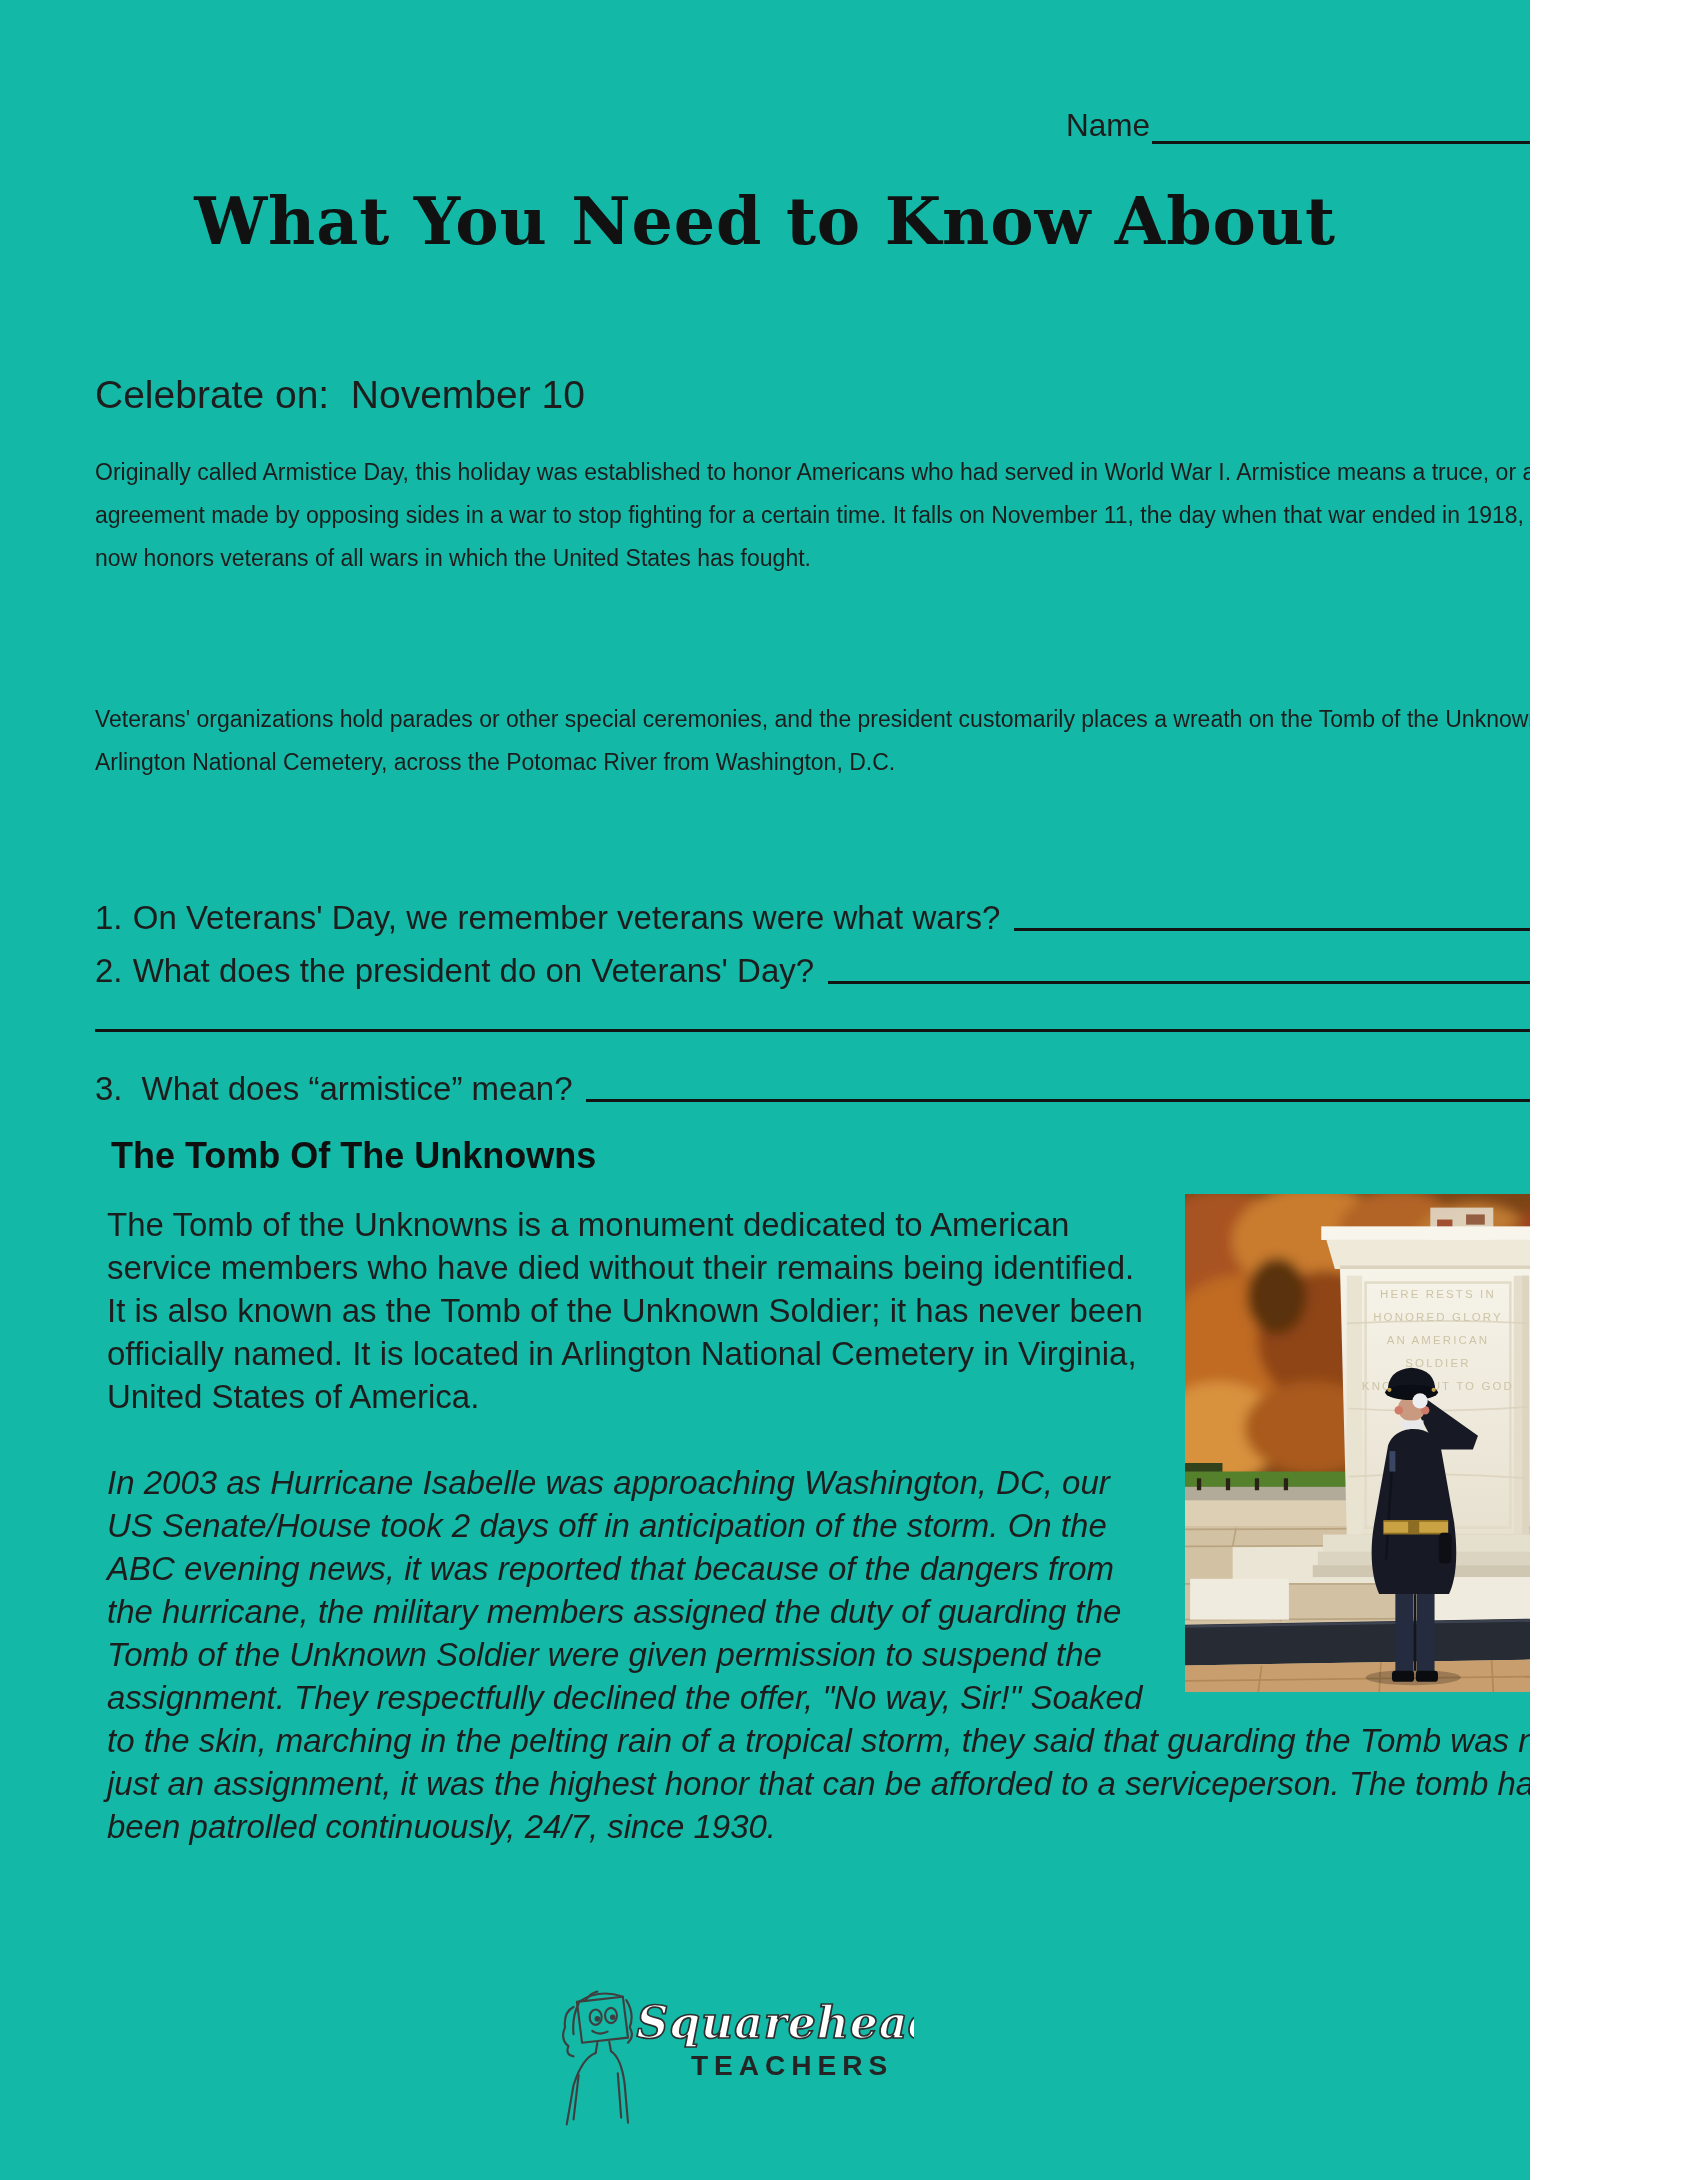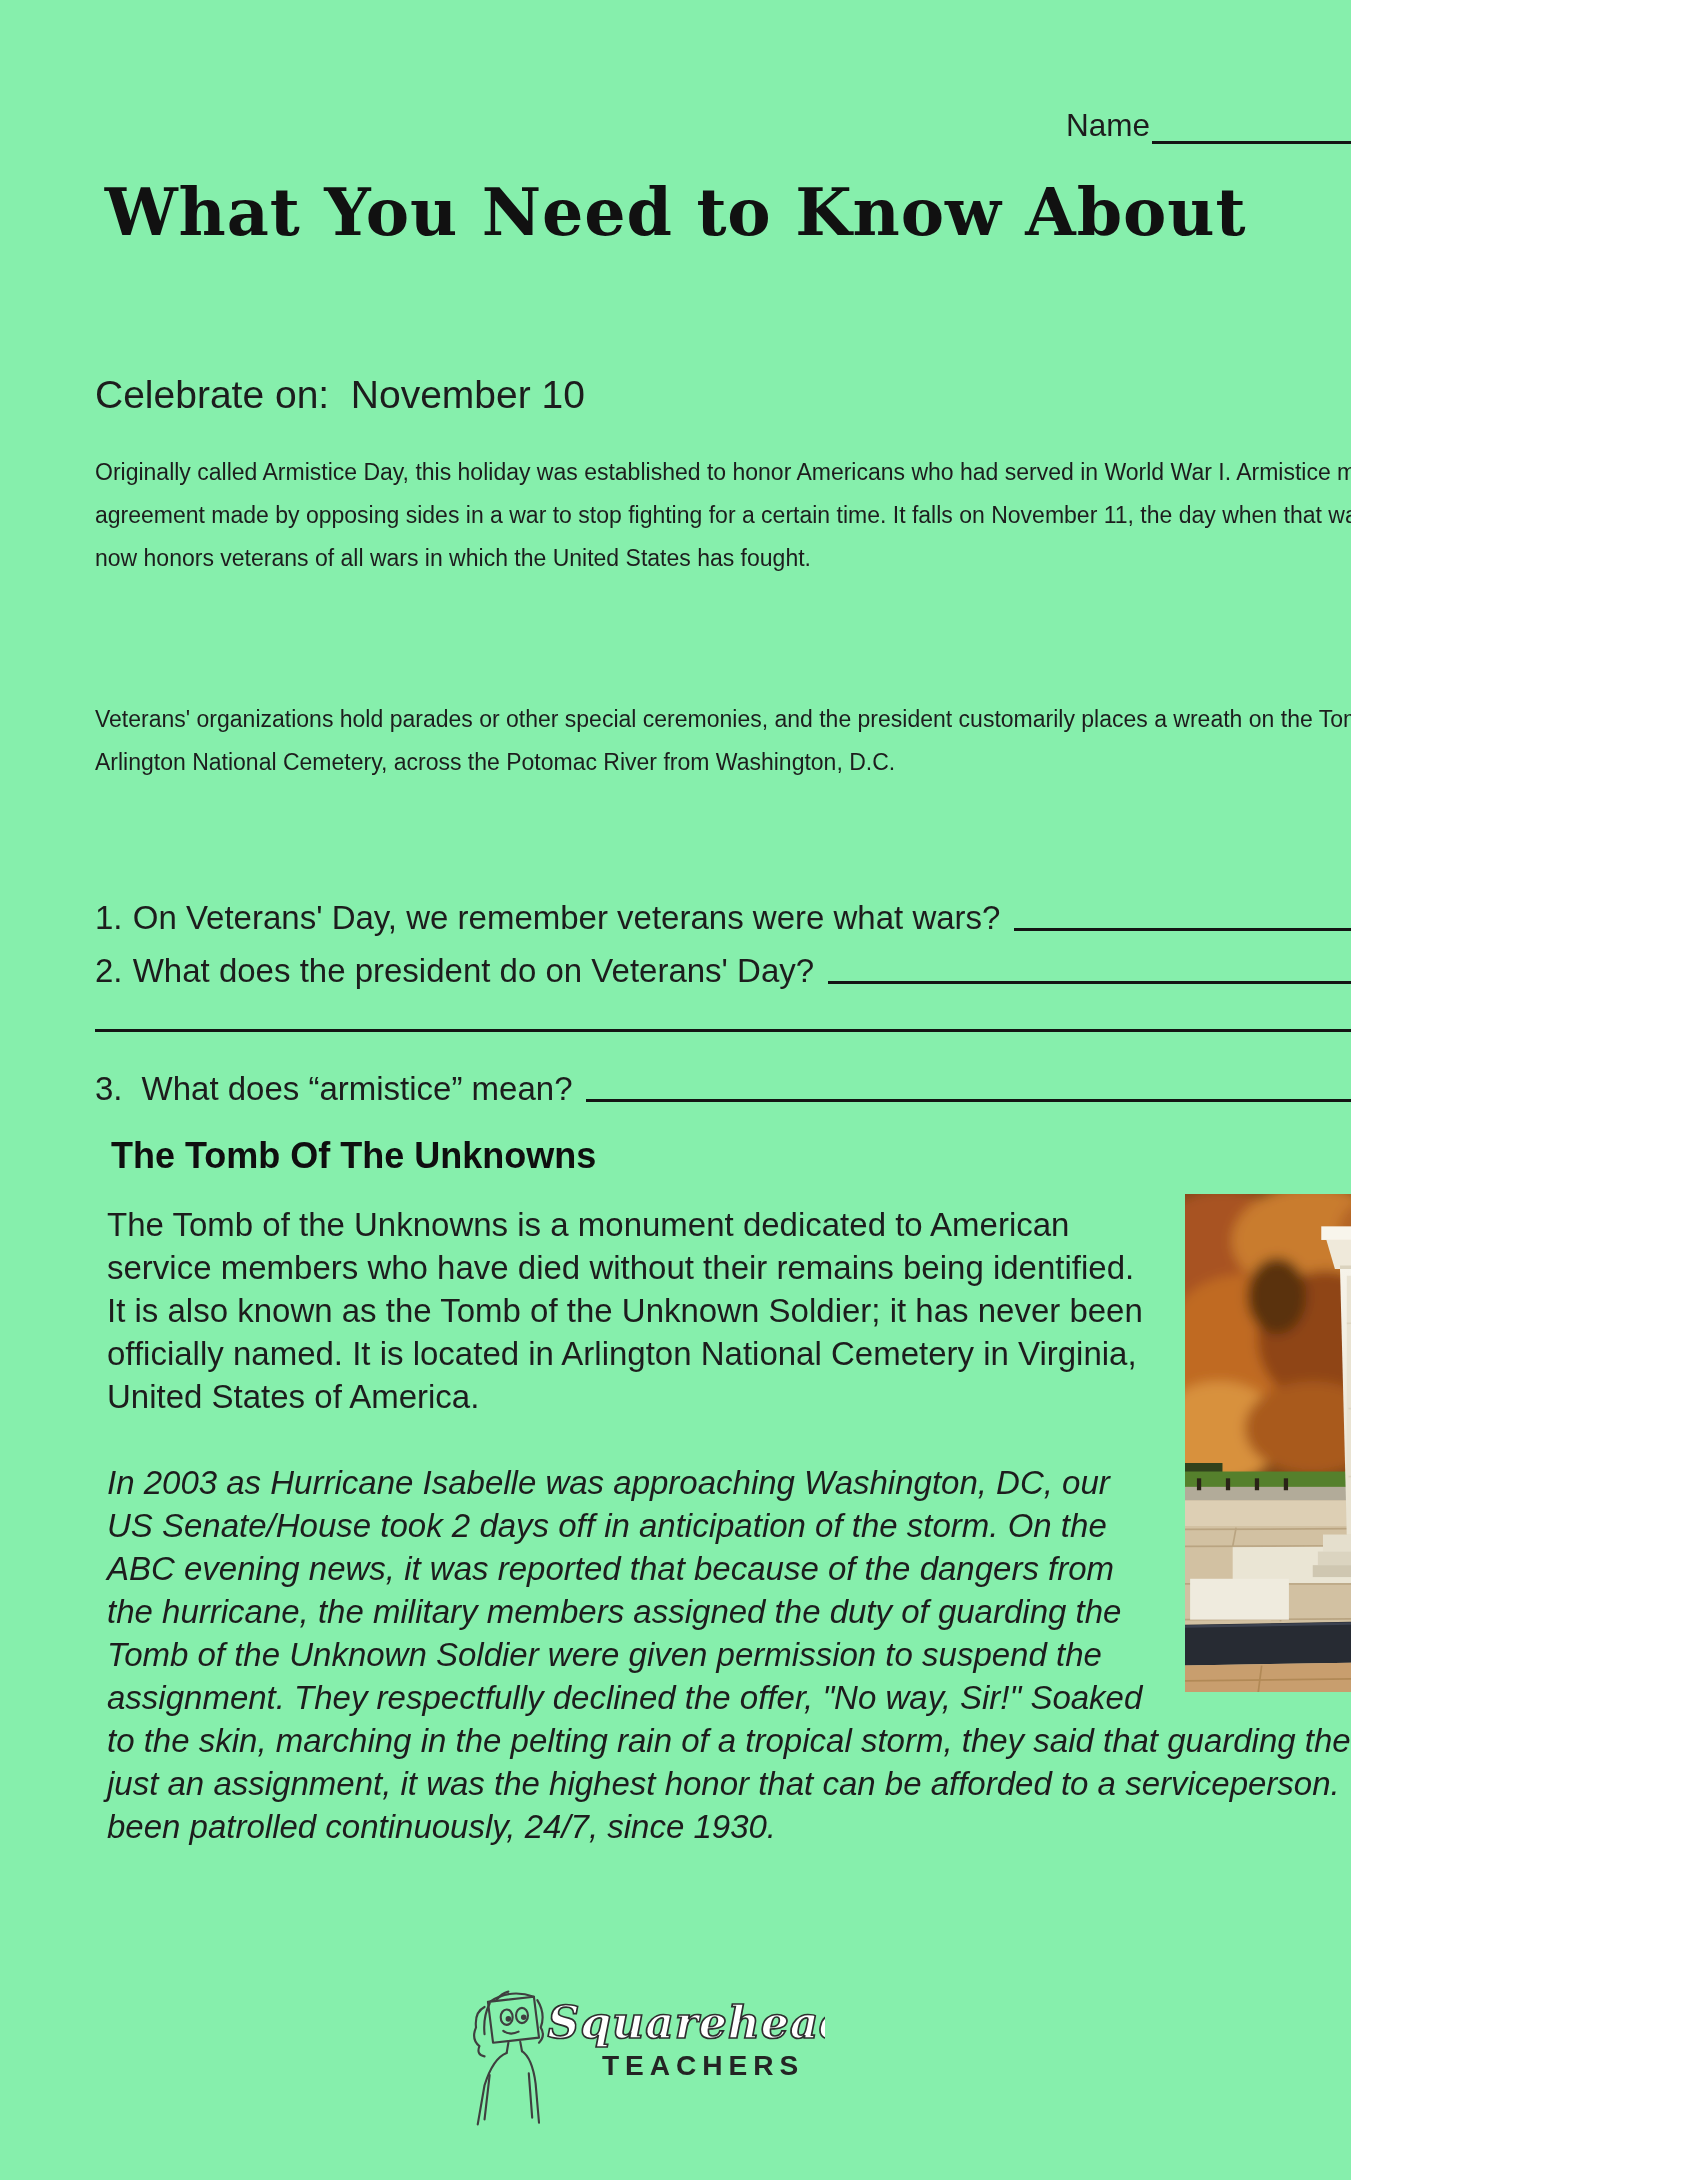--- a/index.html
+++ b/index.html
@@ -1,21 +1,21 @@
 <!DOCTYPE html>
 <html style="font-size:13.6px"><head>
 <meta charset="utf-8">
 <style>
   * { box-sizing: border-box; }
   html, body { margin: 0; padding: 0; background: #ffffff; }
   .page {
     position: relative;
-    width: 1351px;
+    width: 1530px;
     height: 2181px;
-    background: #86efac;
+    background: #14b8a6;
     font-family: "Liberation Sans", sans-serif;
     color: #1d1d1d;
     overflow: hidden;
   }
 
   
   .name-block {
     position: absolute;
     top: 107px; left: 1066px;
     width: 464px;
@@ -26,21 +26,21 @@
   .name-line {
     flex: 1;
     border-bottom: 3.4px solid #141414;
     height: 34px;
     margin-left: 1.7px;
   }
 
   
   .title-1 {
     position: absolute;
-    top: 180px; left: 0; width: 100%;
+    top: 189px; left: 0; width: 100%;
     text-align: center;
     font-family: "DejaVu Serif", serif;
     font-weight: 700;
     font-size: 65px;
     line-height: 1;
     letter-spacing: 0.9px;
     color: #111;
   }
   .title-2 {
     position: absolute;

